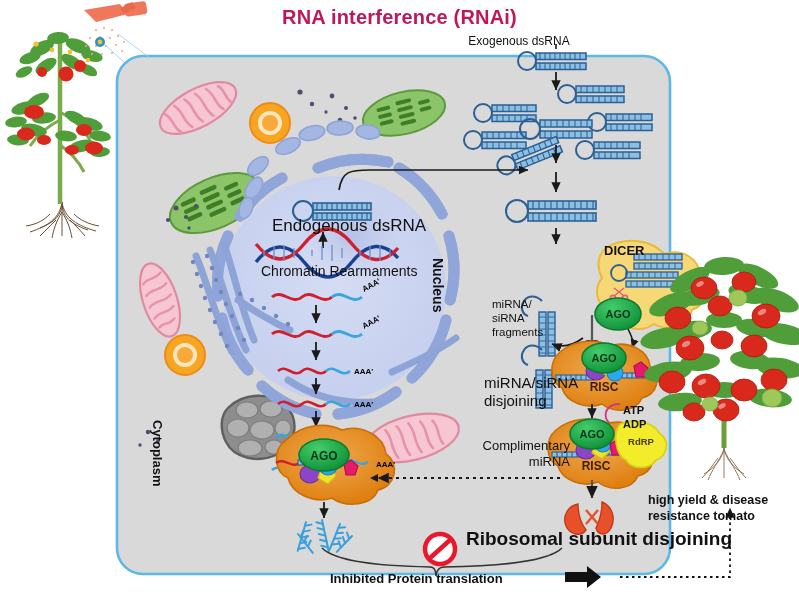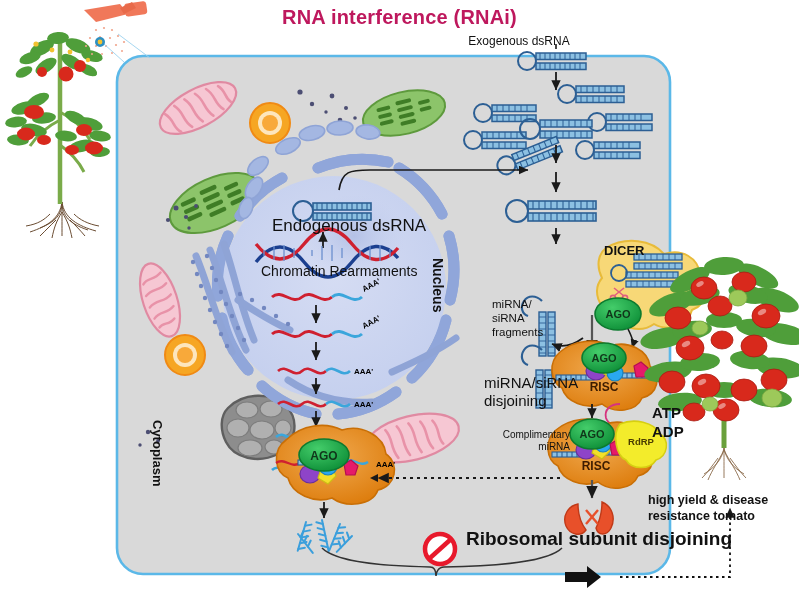--- a/index.html
+++ b/index.html
@@ -9,22 +9,22 @@
   .stage{position:absolute;left:0;top:0;width:799px;height:600px;}
   svg.layer{position:absolute;left:0;top:0;width:799px;height:600px;overflow:visible;}
 
   .title{position:absolute;left:0;top:6px;width:799px;text-align:center;
          font-size:20px;font-weight:bold;letter-spacing:.2px;color:#be185d;}
 
   .exo{position:absolute;left:414px;top:34px;width:210px;text-align:center;font-size:12px;}
   .dicer{position:absolute;left:566px;top:243px;font-size:13px;font-weight:bold;padding-left:38px;}
   .mirfrag{position:absolute;left:492px;top:297px;font-size:11.5px;line-height:1.22;}
   .mirproc{position:absolute;left:484px;top:374px;font-size:15px;line-height:1.22;}
-  .compl{position:absolute;left:475px;top:429px;font-size:10px;line-height:1.22;text-align:right;width:95px;}
-  .atp{position:absolute;left:623px;top:404px;font-size:15px;line-height:1.25;font-weight:bold;margin-left:29px;}
+  .compl{position:absolute;left:475px;top:438px;font-size:13px;line-height:1.22;text-align:right;width:95px;}
+  .atp{position:absolute;left:623px;top:404px;font-size:11px;line-height:1.25;font-weight:bold;}
   .endo{position:absolute;left:272px;top:216px;font-size:17px;}
   .chrom{position:absolute;left:261px;top:263px;font-size:14px;font-weight:normal;}
   .nucleus{position:absolute;left:430px;top:258px;font-size:14px;font-weight:bold;
            writing-mode:vertical-rl;}
   .cytoplasm{position:absolute;left:150px;top:420px;font-size:13px;font-weight:bold;
              writing-mode:vertical-rl;}
   .ribo{position:absolute;left:466px;top:528px;font-size:19px;font-weight:bold;}
   .inhib{position:absolute;left:330px;top:571px;font-size:13px;font-weight:bold;}
   .yield{position:absolute;left:648px;top:493px;width:146px;text-align:left;
          font-size:12.5px;font-weight:bold;line-height:1.25;}
@@ -1013,19 +1013,20 @@
     <div>Complimentary</div>
     <div>miRNA</div>
   </div>
 
   <div class="atp">
     <div>ATP</div>
     <div>ADP</div>
   </div>
 
   <div class="ribo">Ribosomal subunit disjoining</div>
+  <div class="inhib">Inhibited Protein translation</div>
 
   <div class="yield">
     <div>high yield &amp; disease</div>
     <div>resistance tomato</div>
   </div>
 
 </div>
 
 </body></html>

